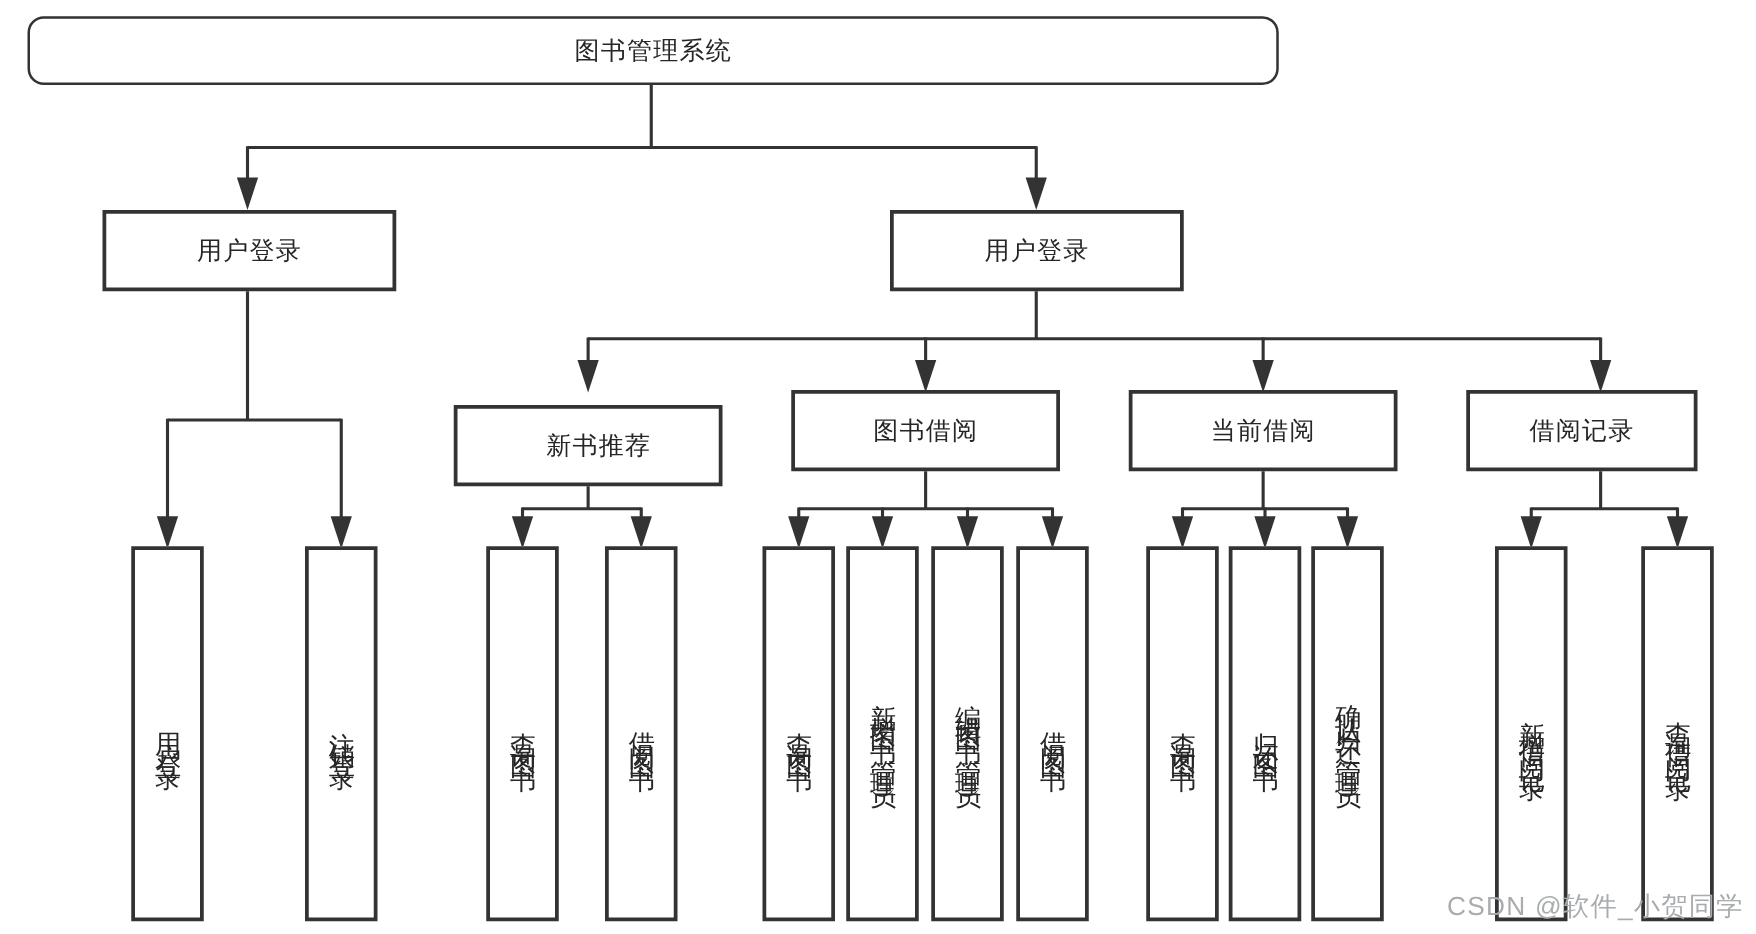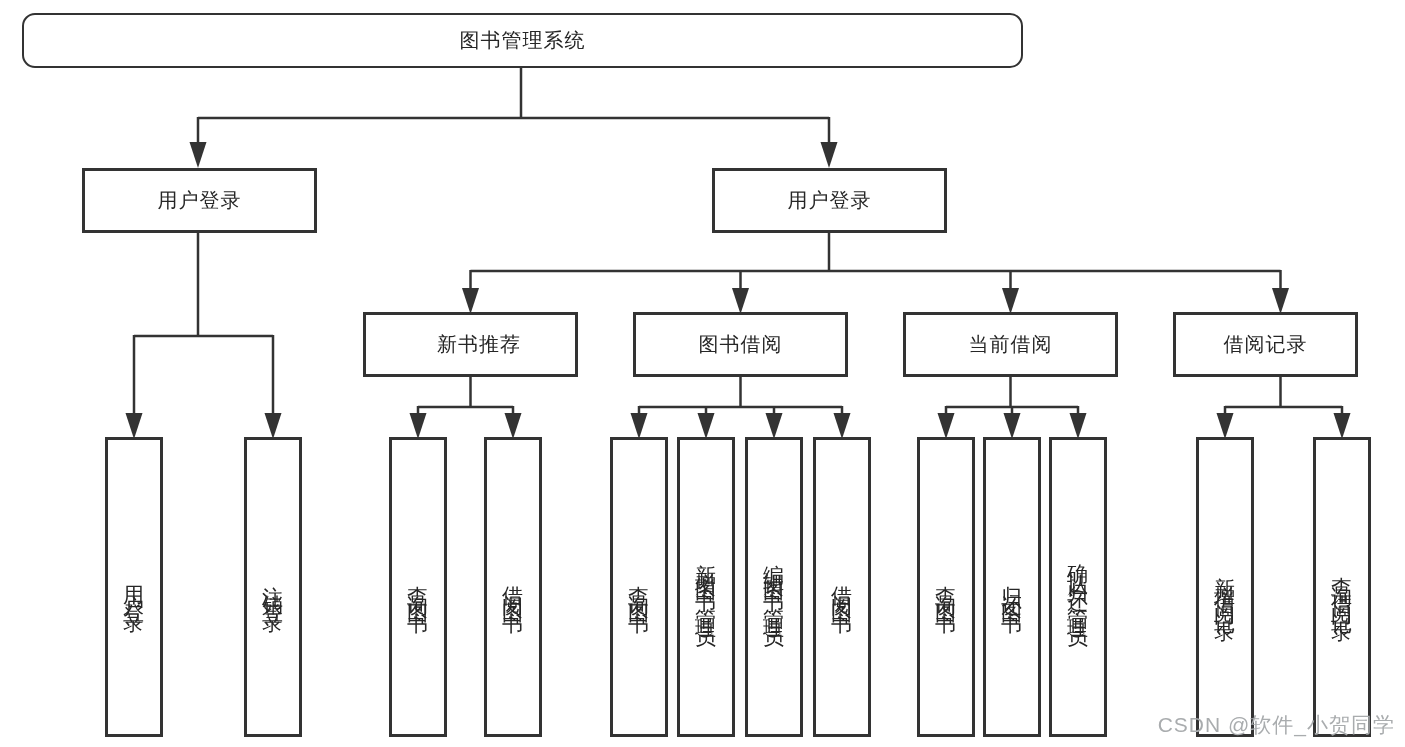--- a/index.html
+++ b/index.html
@@ -133,21 +133,21 @@
       <polygon points="1216.5,413 1233.5,413 1225,439"></polygon>
       <polygon points="1333.5,413 1350.5,413 1342,439"></polygon>
     </g>
   </svg>
 
   <div class="node root" style="left:22px; top:13px; width:1001px; height:55px;">图书管理系统</div>
 
   <div class="node" style="left:82px; top:168px; width:235px; height:65px;">用户登录</div>
   <div class="node" style="left:712px; top:168px; width:235px; height:65px;">用户登录</div>
 
-  <div class="node" style="left:363px; top:312px; width:215px; height:65px;padding-left:17px;">新书推荐</div>
+  <div class="node" style="left:363px; top:324px; width:215px; height:65px;padding-left:17px;">新书推荐</div>
   <div class="node" style="left:633px; top:312px; width:215px; height:65px;">图书借阅</div>
   <div class="node" style="left:903px; top:312px; width:215px; height:65px;">当前借阅</div>
   <div class="node" style="left:1173px; top:312px; width:185px; height:65px;">借阅记录</div>
 
   <div class="leaf" style="left:105px;">
     <span>用户登录</span>
   </div>
   <div class="leaf" style="left:244px;">
     <span>注销登录</span>
   </div>

